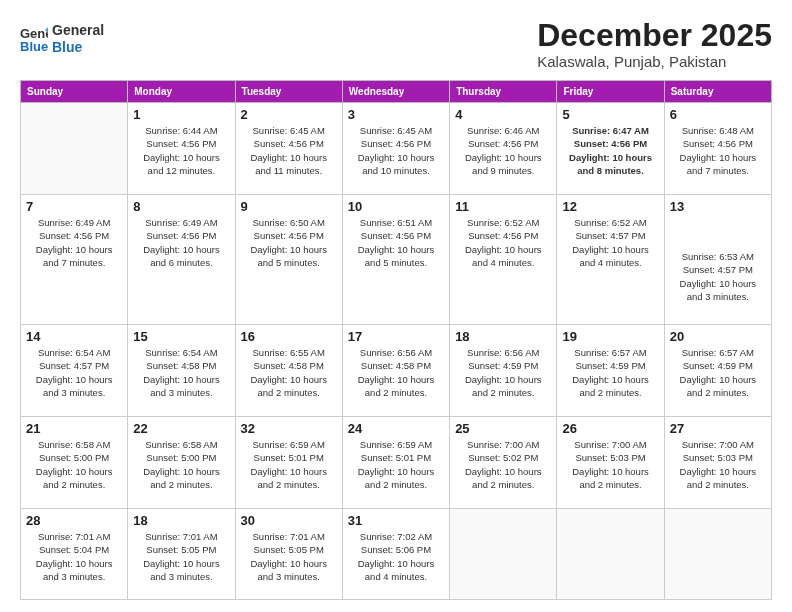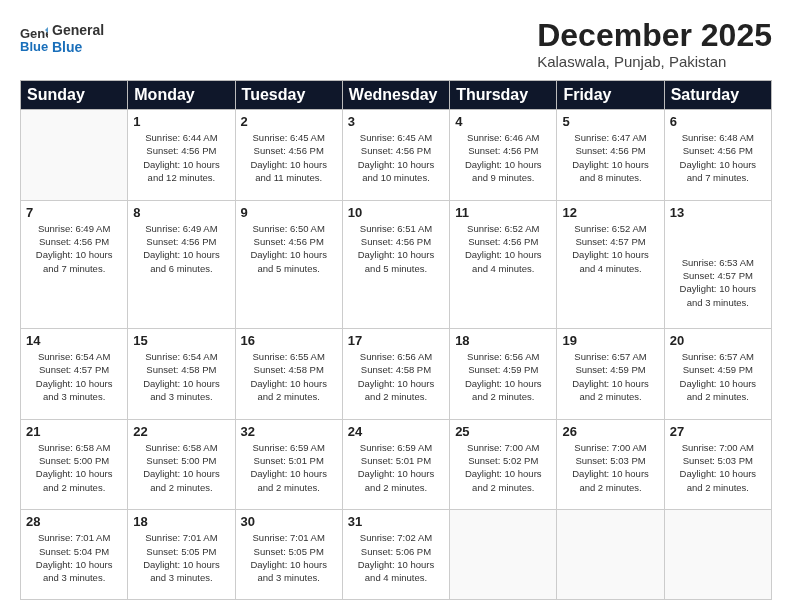--- a/index.html
+++ b/index.html
@@ -46,23 +46,23 @@
     .location {
       font-size: 15px;
       color: #444;
     }
     .calendar-table {
       width: 100%;
       border-collapse: collapse;
       flex: 1;
     }
     .calendar-table th {
-      background-color: #0f172a;
+      background-color: #a21caf;
       color: #fff;
-      font-size: 16px;
+      font-size: 10px;
       font-weight: bold;
       text-align: left;
       padding: 5px 6px;
       border: 1px solid #bbb;
     }
     .calendar-table td {
       border: 1px solid #ccc;
       vertical-align: top;
       padding: 4px 5px;
       font-size: 10px;
@@ -153,21 +153,21 @@
           </td>
           <td>
             <div class="day-number">4</div>
             <div class="day-info" style="white-space: pre-line;">Sunrise: 6:46 AM
 Sunset: 4:56 PM
 Daylight: 10 hours
 and 9 minutes.</div>
           </td>
           <td>
             <div class="day-number">5</div>
-            <div class="day-info" style="white-space: pre-line;">Sunrise: 6:47 AM
+            <div class="day-info" style="white-space: pre-line; font-weight: bold;">Sunrise: 6:47 AM
 Sunset: 4:56 PM
 Daylight: 10 hours
 and 8 minutes.</div>
           </td>
           <td>
             <div class="day-number">6</div>
             <div class="day-info" style="white-space: pre-line;">Sunrise: 6:48 AM
 Sunset: 4:56 PM
 Daylight: 10 hours
 and 7 minutes.</div>

